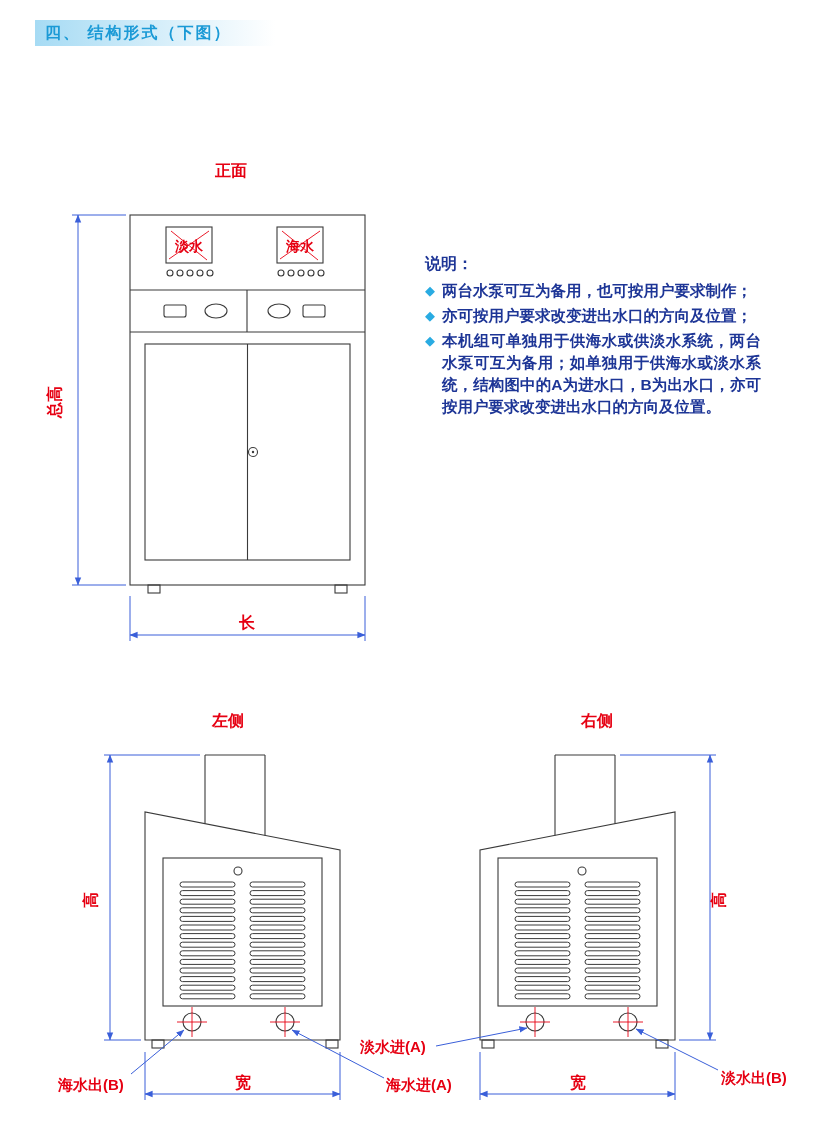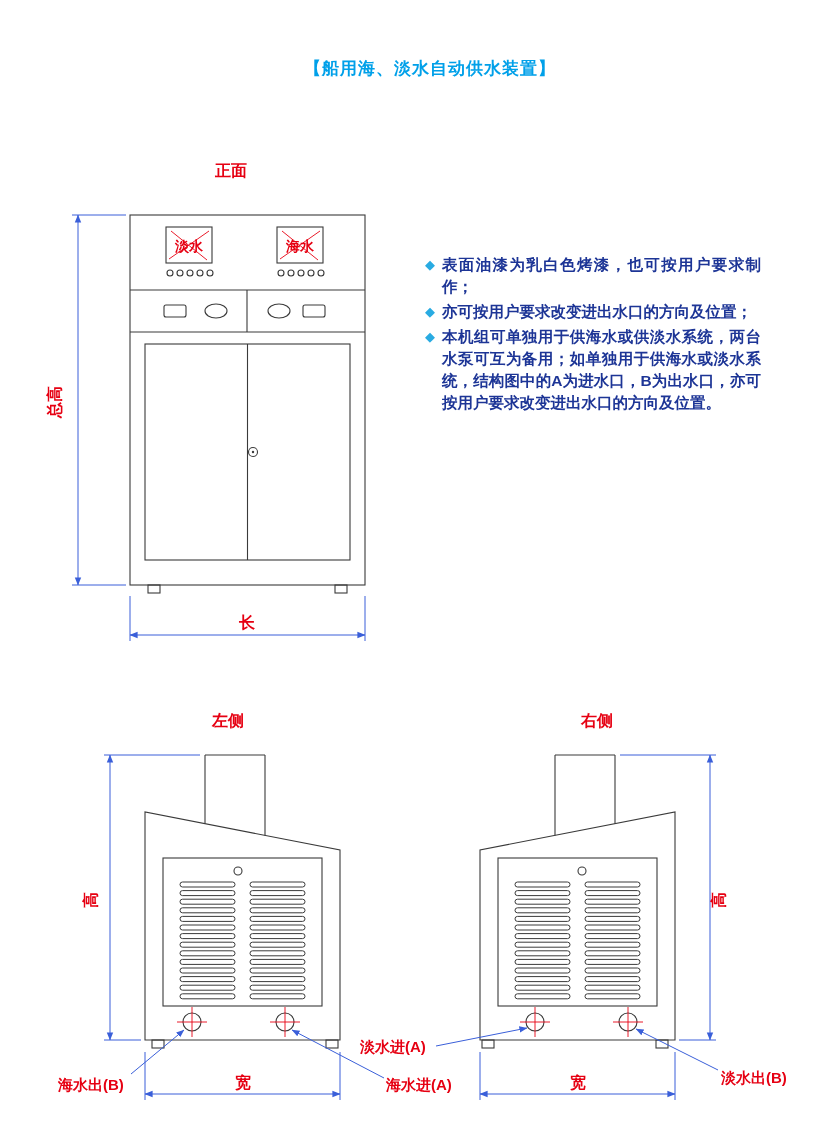--- a/index.html
+++ b/index.html
@@ -24,22 +24,24 @@
   .red-ln{stroke:#e60012;fill:none;stroke-width:0.9;}
   .t-red{fill:#e60012;font-weight:bold;font-size:16px;text-anchor:middle;}
   .t-port{fill:#e60012;font-weight:bold;font-size:15px;text-anchor:start;}
   .t-disp{fill:#e60012;font-weight:bold;font-size:14px;text-anchor:middle;}
 </style>
 </head>
 <body>
 
 <div class="page">
 
-
-  <div class="doc-title">【船用海、淡水自动供水装置】</div>
+  <div class="section-bar">
+    <span class="section-title">四、 结构形式（下图）</span>
+  </div>
+
 
   <svg class="drawing" width="830" height="1123" viewBox="0 0 830 1123">
     <defs>
       <marker id="arrB" viewBox="0 0 10 10" refX="9.5" refY="5" markerWidth="8" markerHeight="8" orient="auto-start-reverse">
         <path d="M0,1 L10,5 L0,9 z" fill="#3a5fd9"></path>
       </marker>
     </defs>
 
     <g>
       <text x="231" y="176" class="t-red">正面</text>
@@ -258,23 +260,24 @@
 
       <line x1="436" y1="1046" x2="527" y2="1028" class="dim" marker-end="url(#arrB)"></line>
       <text x="360" y="1052" class="t-port">淡水进(A)</text>
 
       <line x1="718" y1="1070" x2="636" y2="1029" class="dim" marker-end="url(#arrB)"></line>
       <text x="721" y="1083" class="t-port">淡水出(B)</text>
     </g>
   </svg>
 
   <div class="notes">
+    <div class="notes-heading">说明：</div>
     <div class="note-item">
       <span class="bullet">◆</span>
-      <span class="txt">表面油漆为乳白色烤漆，也可按用户要求制作；</span>
+      <span class="txt">两台水泵可互为备用，也可按用户要求制作；</span>
     </div>
     <div class="note-item">
       <span class="bullet">◆</span>
       <span class="txt">亦可按用户要求改变进出水口的方向及位置；</span>
     </div>
     <div class="note-item">
       <span class="bullet">◆</span>
       <span class="txt">本机组可单独用于供海水或供淡水系统，两台水泵可互为备用；如单独用于供海水或淡水系统，结构图中的A为进水口，B为出水口，亦可按用户要求改变进出水口的方向及位置。</span>
     </div>
   </div>

